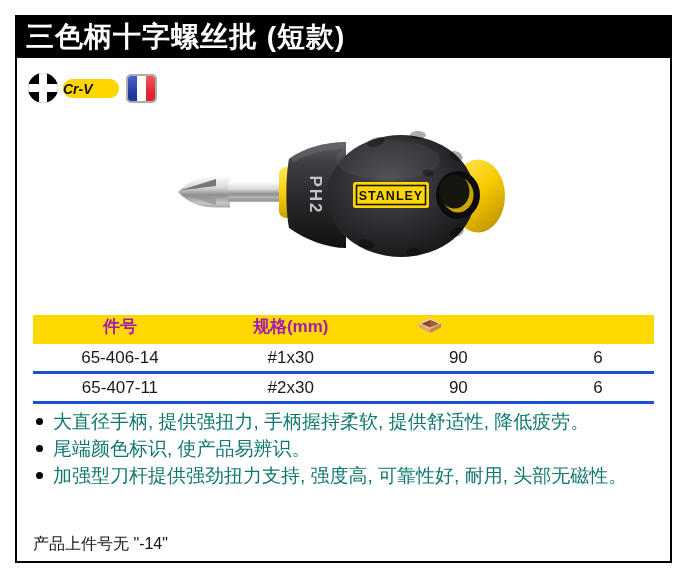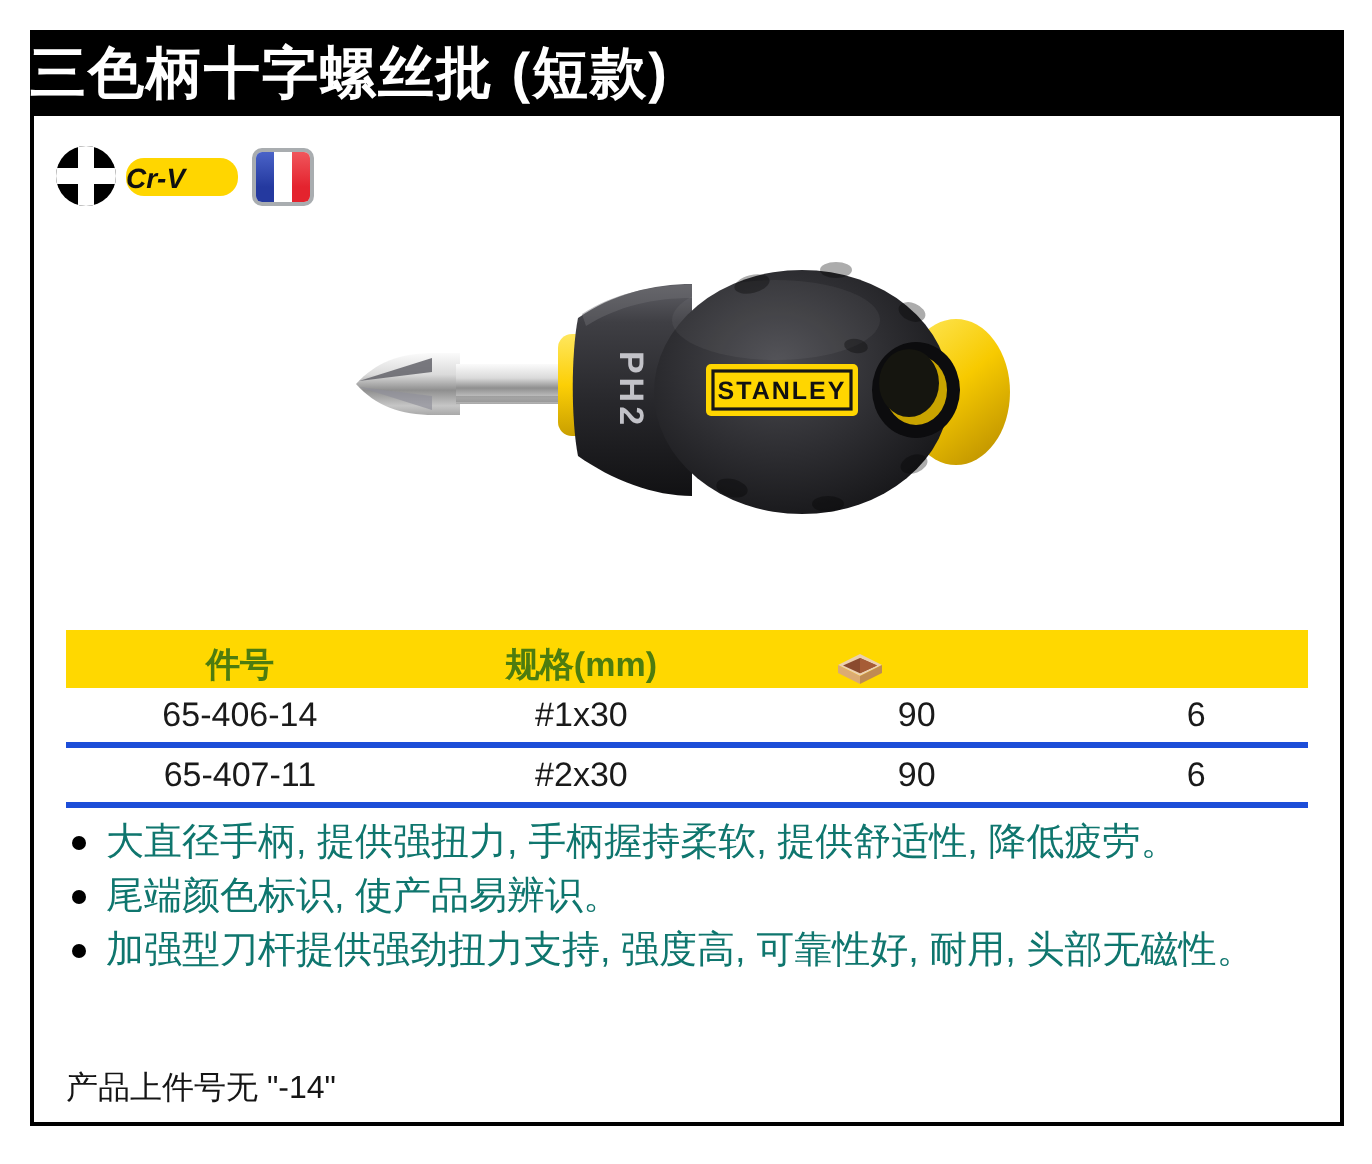--- a/index.html
+++ b/index.html
@@ -9,21 +9,21 @@
     -webkit-font-smoothing:antialiased;
   }
   .abs { position:absolute; }
 
   .frame {
     left:15px; top:15px; width:657px; height:548px;
     border:2px solid #000; box-sizing:border-box; background:#fff;
   }
   .titlebar {
     left:15px; top:15px; width:657px; height:43px; background:#000;
-    box-sizing:border-box; padding-left:0;
+    box-sizing:border-box; padding-left:11px;
     display:flex; align-items:center;
   }
   .titlebar span {
     color:#fff; font-size:28px; font-weight:bold; letter-spacing:1px;
     white-space:nowrap;
   }
 
   
   .phillips { left:28px; top:73px; width:30px; height:30px; }
   .crv {
@@ -36,22 +36,22 @@
     border:2px solid #a9adb0; border-radius:5px; box-sizing:border-box;
     overflow:hidden; display:flex; background:#fff;
   }
   .flag .b { width:34%; background:linear-gradient(180deg,#4a63c8,#24399f 70%); }
   .flag .w { width:32%; background:#fff; }
   .flag .r { width:34%; background:linear-gradient(180deg,#f0565c,#e4232e 70%); }
 
   
   .spec-table { left:33px; top:315px; width:621px; font-size:17px; }
   .thead {
-    display:flex; background:#ffd800; height:29px; align-items:flex-end;
-    font-weight:bold; color:#4d7c0f;
+    display:flex; background:#ffd800; height:29px; align-items:flex-start;
+    font-weight:bold; color:#a21caf;
   }
   .trow {
     display:flex; height:27px; align-items:center;
     border-bottom:3px solid #1d4ed8; color:#1a1a1a;
   }
   .c1 { width:28%; text-align:center; }
   .c2 { width:27%; text-align:center; }
   .c3 { width:27%; text-align:center; }
   .c4 { width:18%; text-align:center; }
   .c4 svg { vertical-align:middle; }

